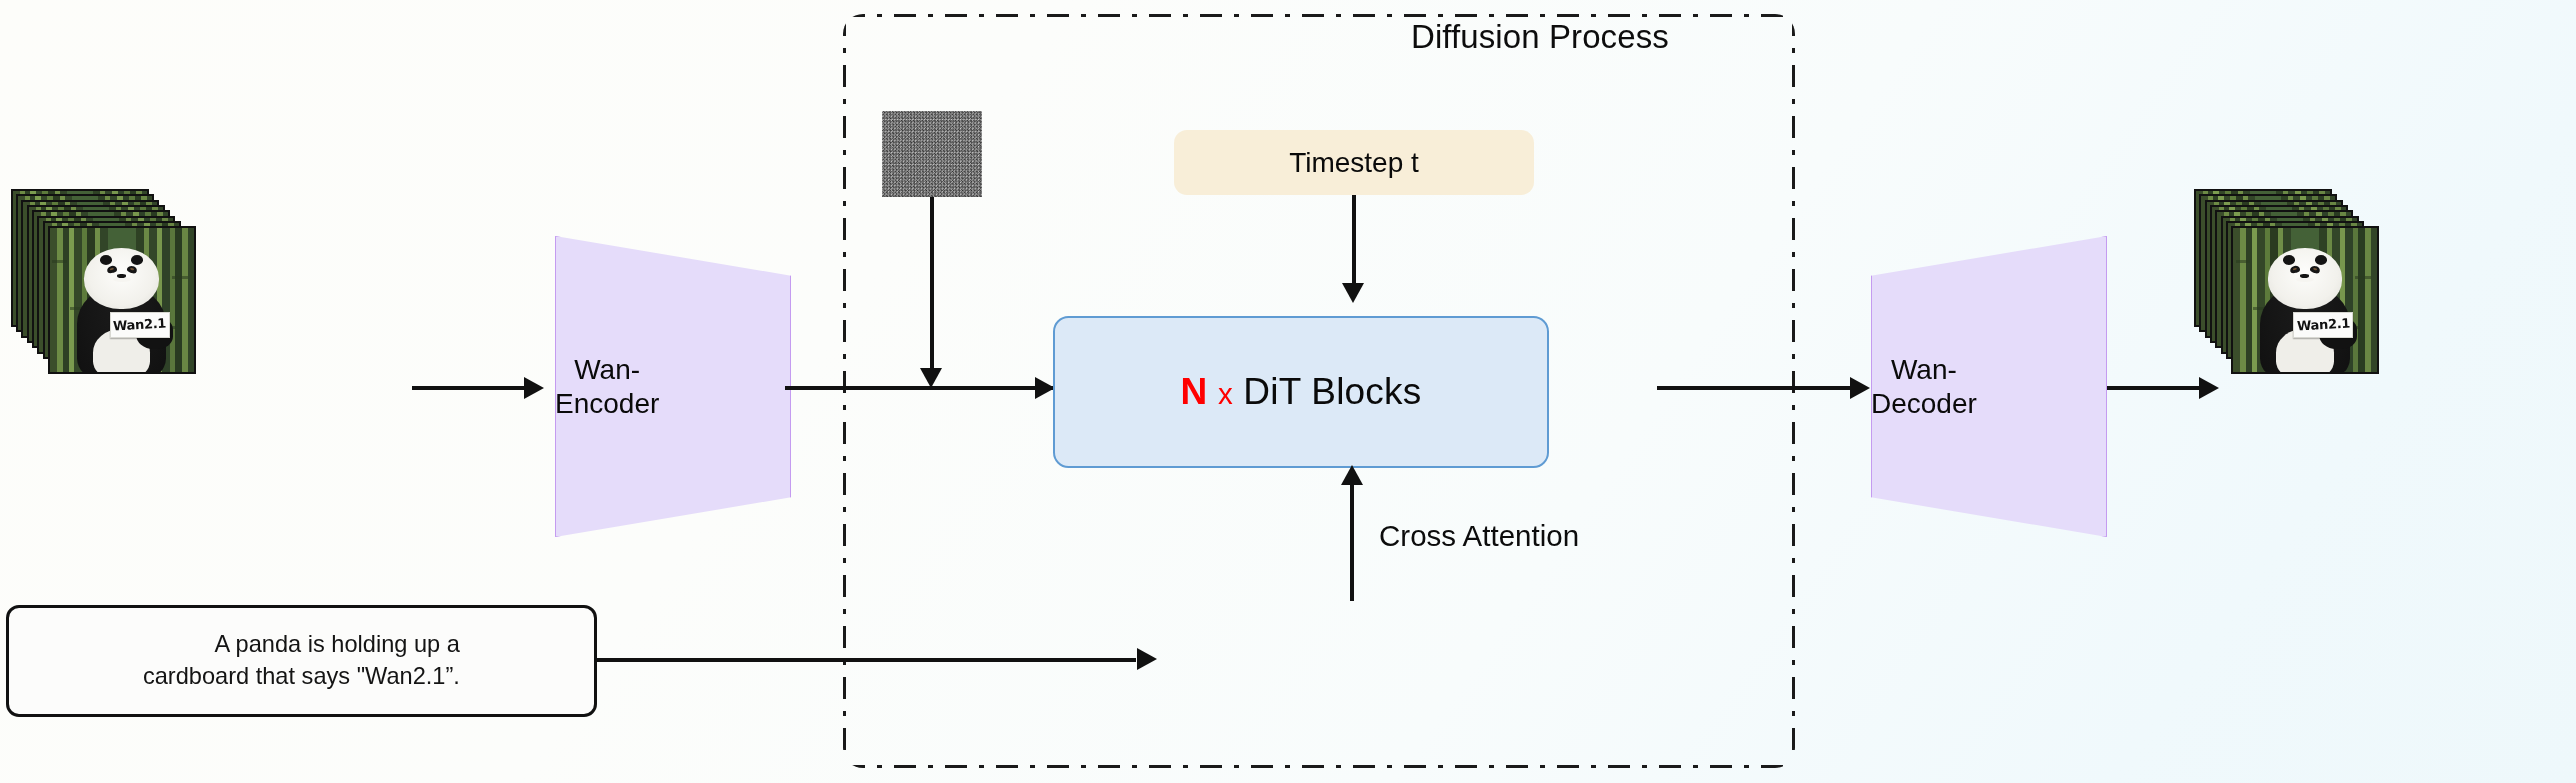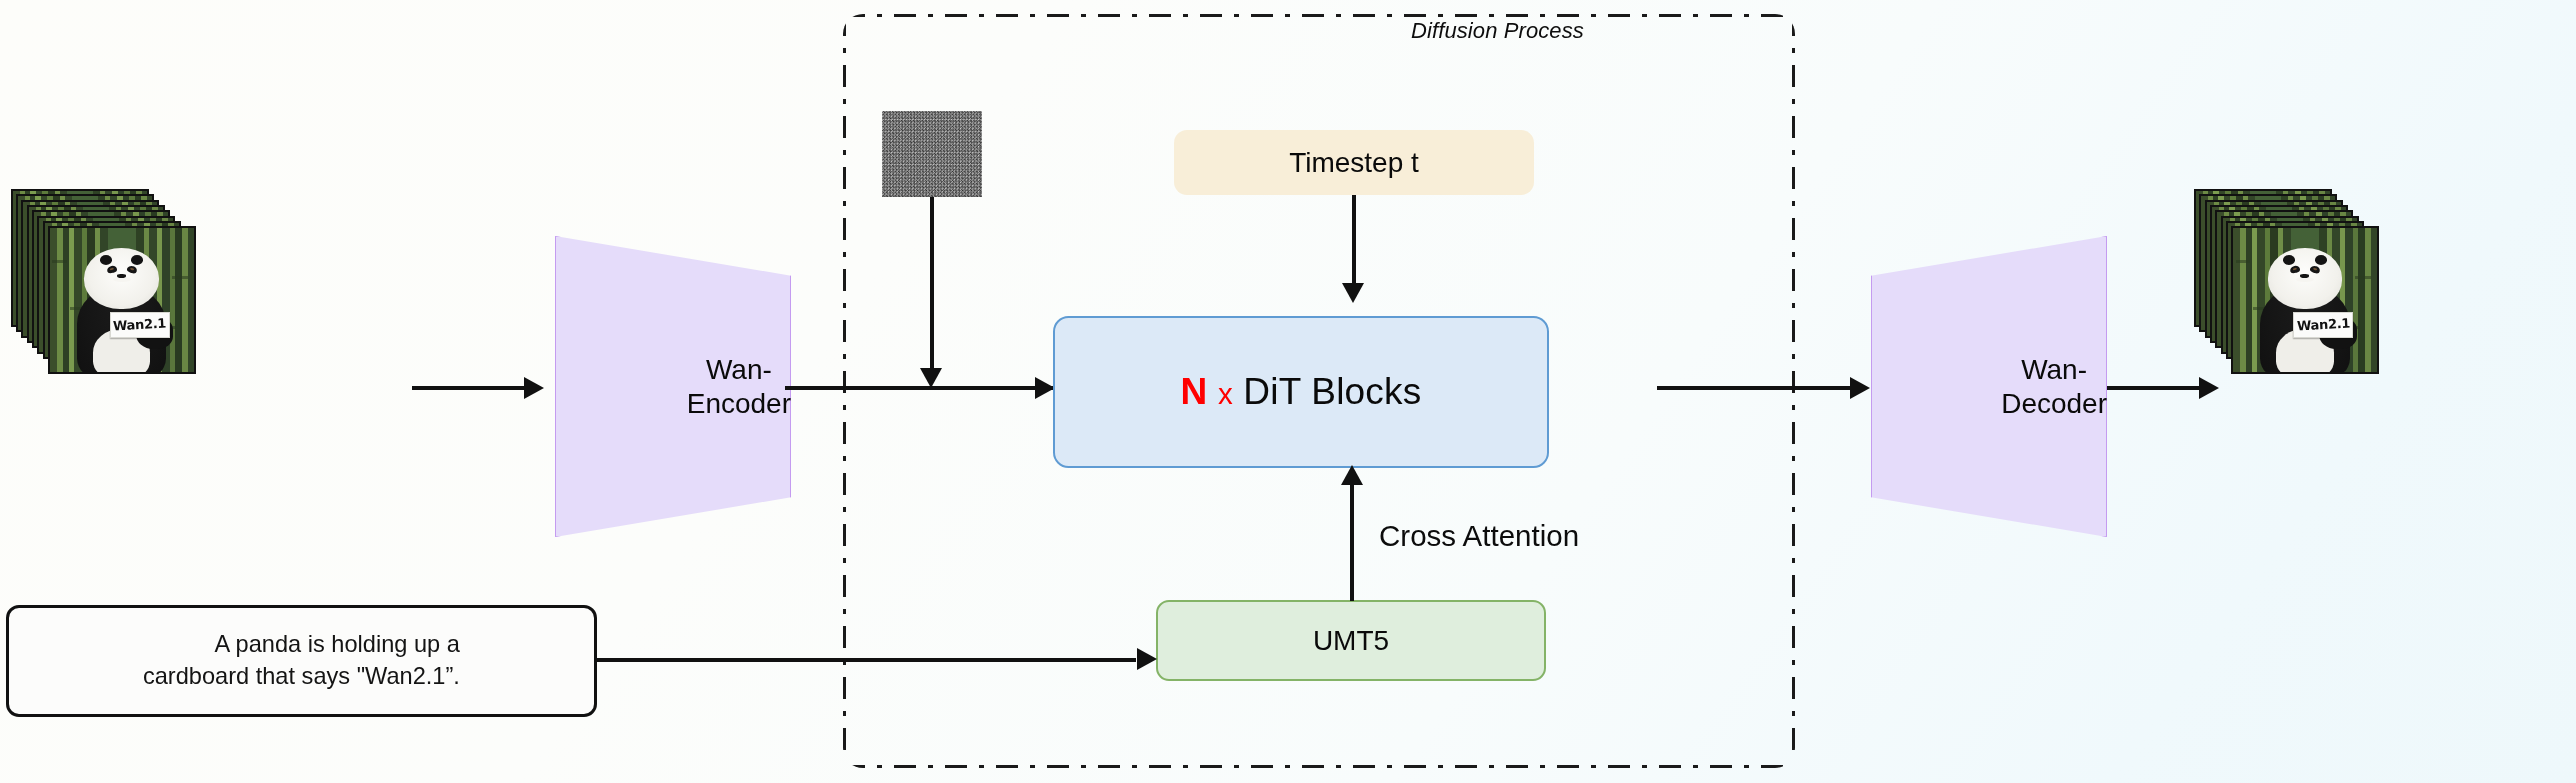--- a/index.html
+++ b/index.html
@@ -32,22 +32,21 @@
     background:
       repeating-linear-gradient(90deg, #1a1a1a 0 22.4px, transparent 22.4px 34px, #1a1a1a 34px 39px, transparent 39px 51px) left top/100% 3px no-repeat,
       repeating-linear-gradient(90deg, #1a1a1a 0 22.4px, transparent 22.4px 34px, #1a1a1a 34px 39px, transparent 39px 51px) left bottom/100% 3px no-repeat,
       repeating-linear-gradient(180deg, #1a1a1a 0 22.4px, transparent 22.4px 34px, #1a1a1a 34px 39px, transparent 39px 51px) left top/3px 100% no-repeat,
       repeating-linear-gradient(180deg, #1a1a1a 0 22.4px, transparent 22.4px 34px, #1a1a1a 34px 39px, transparent 39px 51px) right top/3px 100% no-repeat;
   }
   #diffusion-label {
     position: absolute;
     left: 1411px;
     top: 17.7px;
-    font-size: 22px;
-    font-style: italic;
+    font-size: 33px;
     color: #0d0d0d;
     white-space: nowrap;
     letter-spacing: 0.1px;
     text-align: center;
   }
 
   
   .frame-stack {
     position: absolute;
     width: 195px;
@@ -166,21 +165,21 @@
     height: 22%;
     background: #121212;
     border-radius: 46% 40% 40% 46%;
   }
 
   
   .trapezoid {
     position: absolute;
     display: flex;
     align-items: center;
-    justify-content: flex-end;
+    justify-content: flex-start;
     text-align: center;
     font-size: 28px;
     line-height: 1.18;
     color: #0a0a0a;
   }
   .trapezoid .trap-shape {
     position: absolute;
     inset: 0;
     background: #e5dcfa;
     border: 1.8px solid #c49bf0;
@@ -406,23 +405,20 @@
     <span id="dit-label">
       <span class="n-red">N</span>
       <span class="x-red">x</span>
       <span>DiT Blocks</span>
     </span>
   </div>
 
   <div class="hline" style="left:1657px; top:386px; width:194px;"></div>
   <div class="arrowhead-r" style="left:1850px; top:377px;"></div>
 
-  <div class="rbox" id="umt5-box" style="left:1156px; top:600px; width:390px; height:81px;">
-    <span>UMT5</span>
-  </div>
   <div class="vline" style="left:1350px; top:485px; height:116px;"></div>
   <div class="arrowhead-u" style="left:1341px; top:465px;"></div>
   <div id="cross-attn-label">Cross Attention</div>
 
   <div class="rbox" id="prompt-box" style="left:5.9px; top:605px; width:591px; height:112px;text-align:right;">
     <span style="white-space:pre-line;">A panda is holding up a
 cardboard that says "Wan2.1”.</span>
   </div>
   <div class="hline" style="left:596px; top:658px; width:540px;"></div>
   <div class="arrowhead-r" style="left:1137px; top:648px;"></div>

